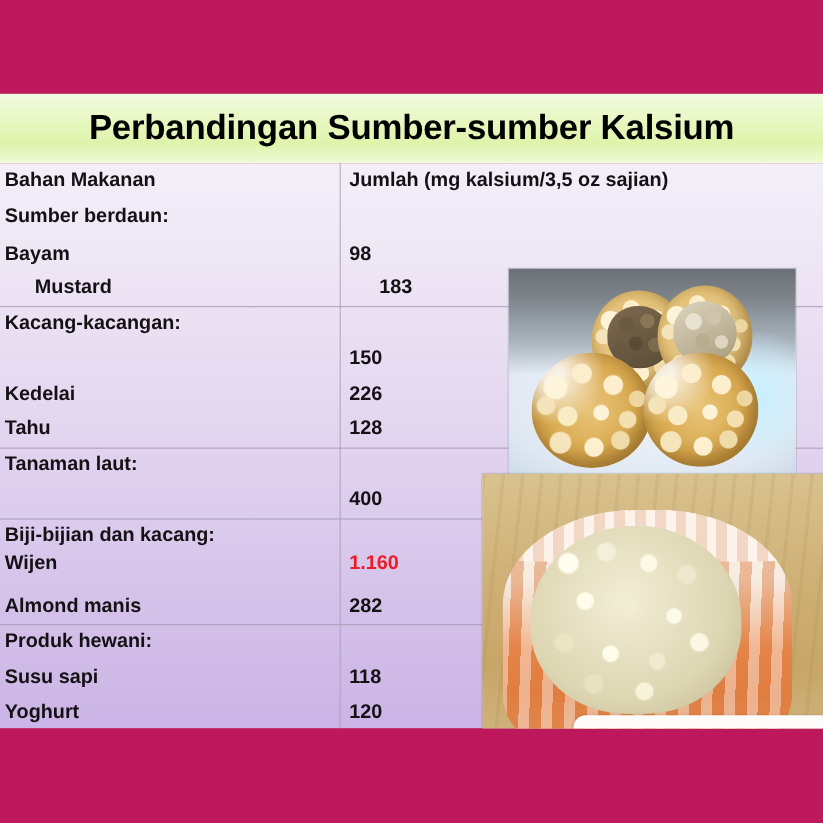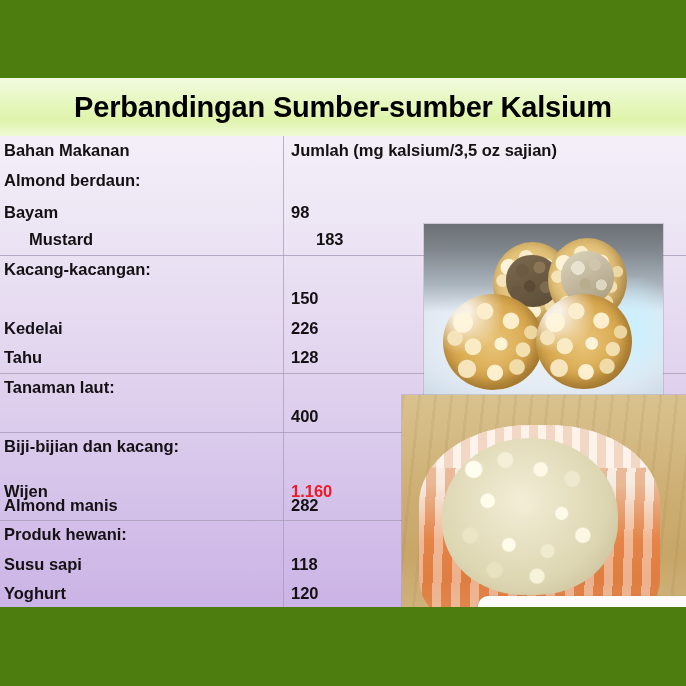--- a/index.html
+++ b/index.html
@@ -15,21 +15,21 @@
     font-family: "Liberation Sans", sans-serif;
     -webkit-font-smoothing: antialiased;
   }
 
   #slide {
     position: absolute;
     left: 0;
     top: 0;
     width: 686px;
     height: 686px;
-    background: #4d7c0f;
+    background: #be185d;
     overflow: hidden;
   }
 
   
   #content-clip {
     position: absolute;
     left: 0;
     top: 78px;
     width: 686px;
     height: 529px;
@@ -325,21 +325,21 @@
     <div id="table-wrap">
       <div class="col-divider"></div>
 
       <div class="row" id="header-row" style="top:0px;">
         <div class="cell-label">Bahan Makanan</div>
         <div class="cell-value">Jumlah (mg kalsium/3,5 oz sajian)</div>
       </div>
 
       <div id="rows-host">
           <div class="row" style="top: 30px;">
-            <div class="cell-label">Almond berdaun:</div>
+            <div class="cell-label">Sumber berdaun:</div>
             <div class="cell-value"></div>
           </div>
           <div class="row" style="top: 62px;">
             <div class="cell-label">Bayam</div>
             <div class="cell-value">98</div>
           </div>
           <div class="row" style="top: 89px; margin-left: 25px;">
             <div class="cell-label">Mustard</div>
             <div class="cell-value">183</div>
           </div>
@@ -362,21 +362,21 @@
             <div class="cell-label">Tanaman laut:</div>
             <div class="cell-value"></div>
           </div>
           <div class="row" style="top: 266px;">
             <div class="cell-value">400</div>
           </div>
           <div class="row sep" style="top: 295.5px;">
             <div class="cell-label">Biji-bijian dan kacang:</div>
             <div class="cell-value"></div>
           </div>
-          <div class="row" style="top: 341px; text-decoration: underline;">
+          <div class="row" style="top: 319px; text-decoration: underline;">
             <div class="cell-label">Wijen</div>
             <div class="cell-value highlight">1.160</div>
           </div>
           <div class="row" style="top: 354.5px;">
             <div class="cell-label">Almond manis</div>
             <div class="cell-value">282</div>
           </div>
           <div class="row sep" style="top: 384px;">
             <div class="cell-label">Produk hewani:</div>
             <div class="cell-value"></div>

